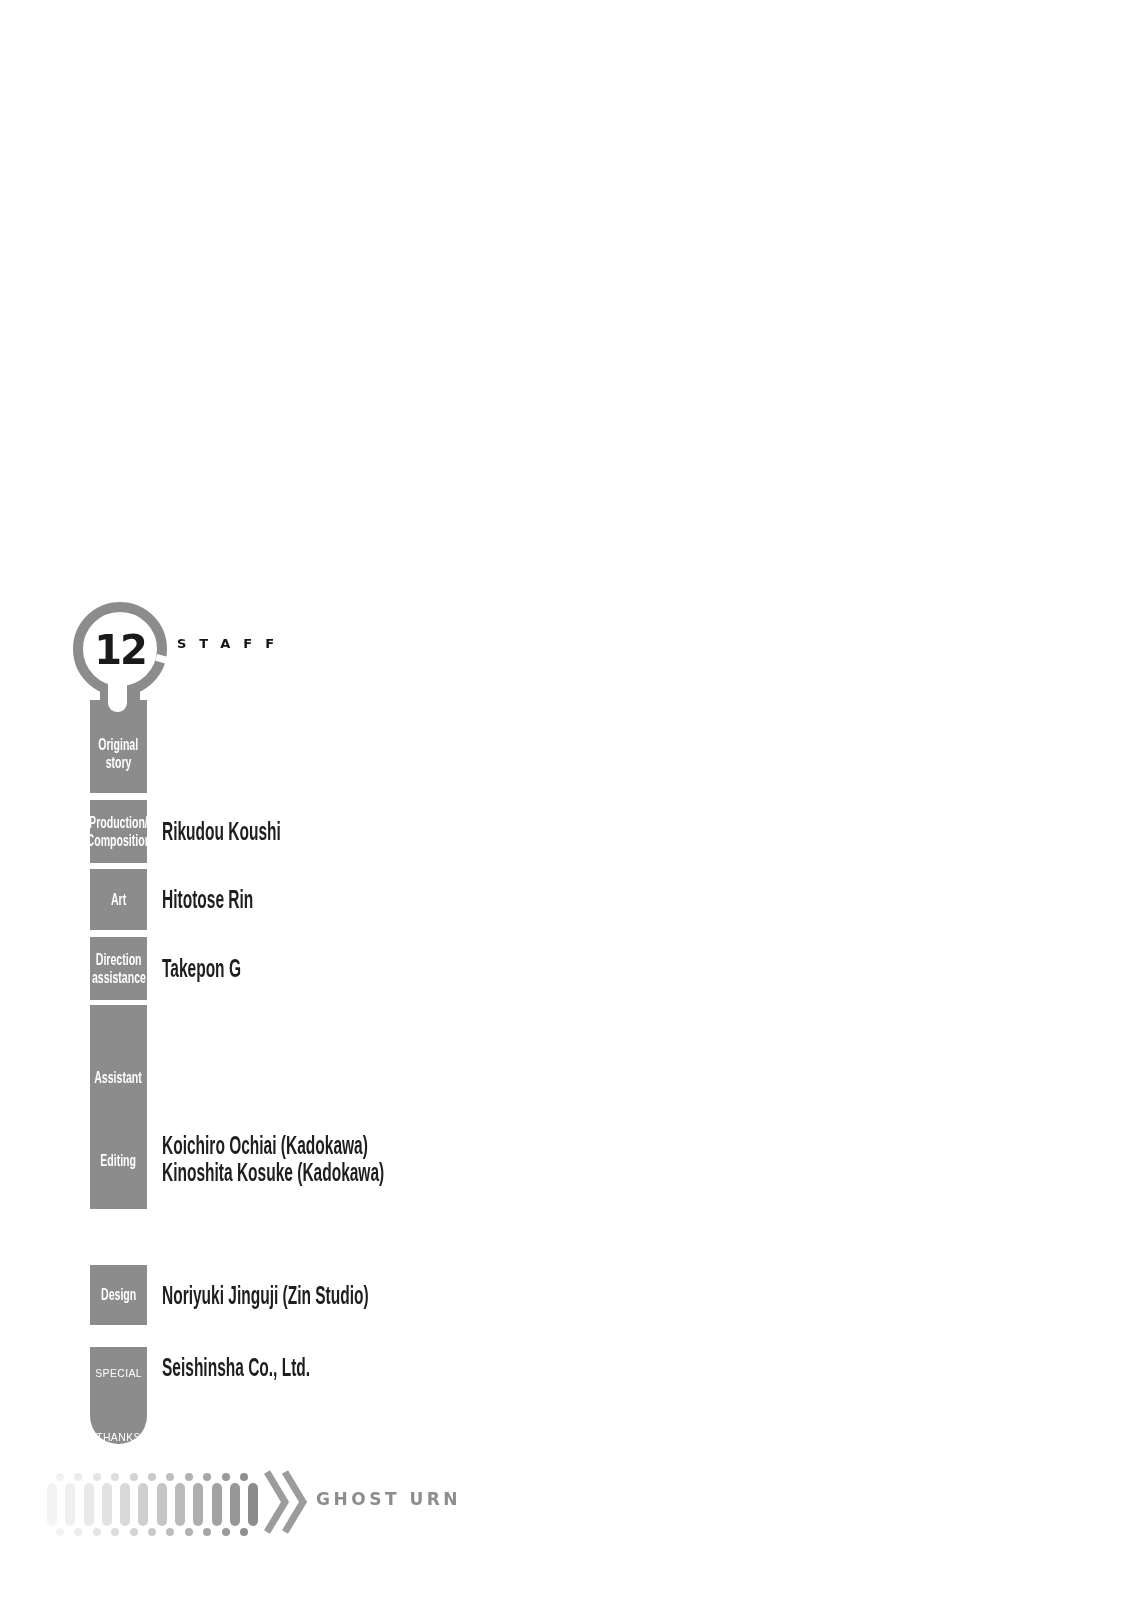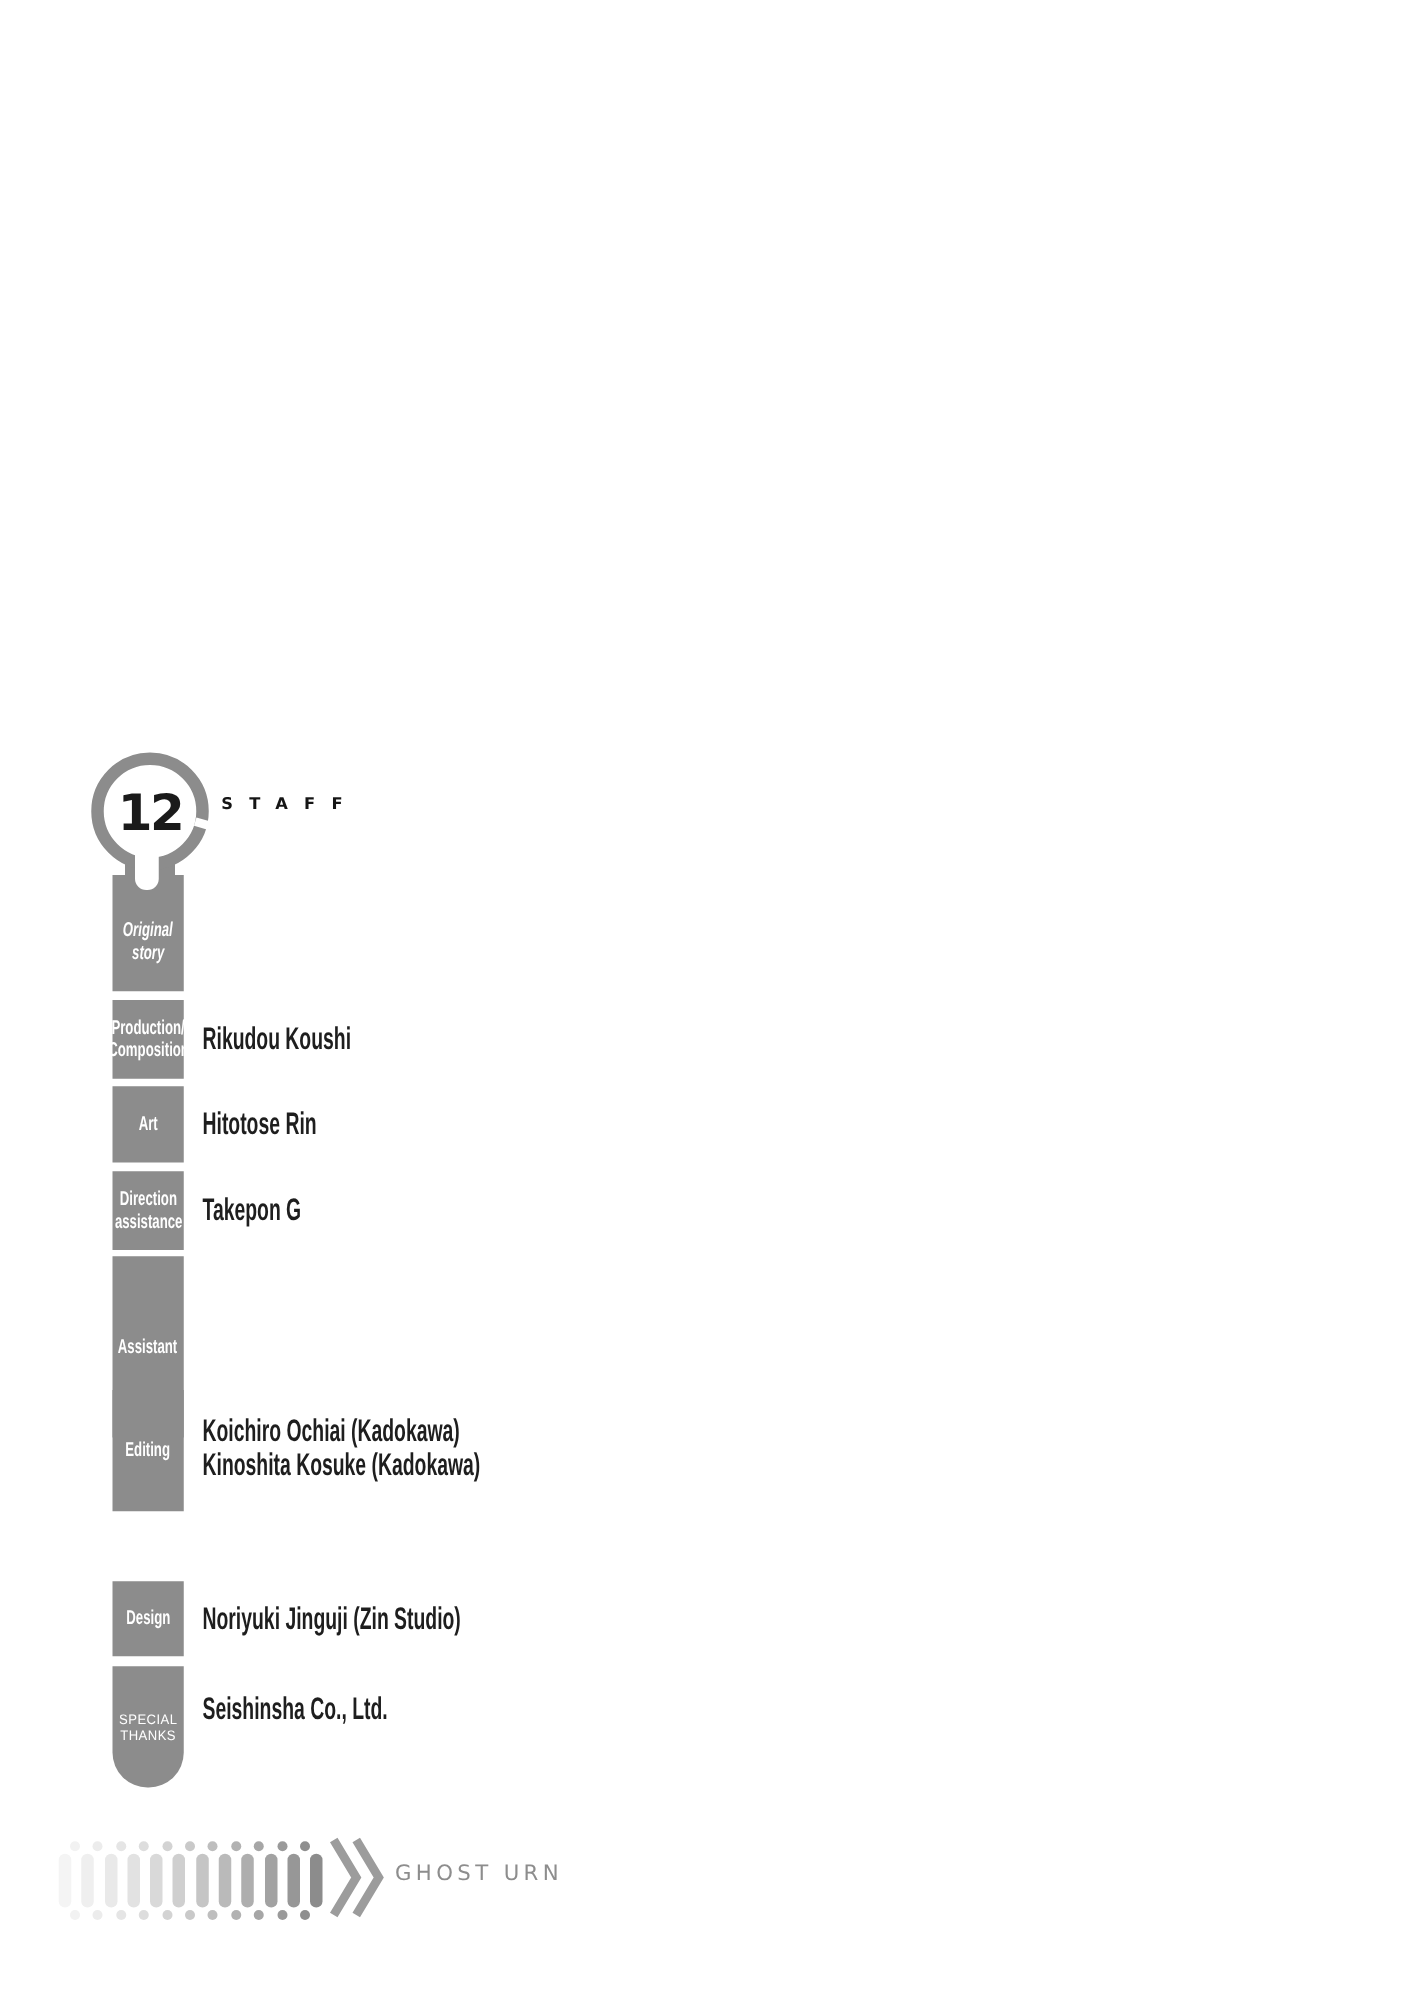--- a/index.html
+++ b/index.html
@@ -32,43 +32,43 @@
   .r8 { top:1333px; height:97px; }
 
   .role-box {
     position:absolute; left:90px; width:57px; height:100%; box-sizing:border-box;
     background:var(--box-gray); color:#ffffff;
     display:flex; flex-direction:column; align-items:center; justify-content:center;
     text-align:center;
   }
   .role-line { display:block; font-weight:bold; font-size:16px; line-height:18px;
                white-space:nowrap; transform:scaleX(0.66); }
-  .r1 .role-box { padding-top:14px;font-style:italic; }
-  .r8 .role-box { border-radius:0 0 28px 28px; justify-content:center; padding-top:3px; }
+  .r1 .role-box { padding-top:14px; }
+  .r8 .role-box { border-radius:0 0 28px 28px; justify-content:space-between; padding-top:20px;margin-top:14px; }
   .r8 .role-line { font-size:11px; font-weight:normal; line-height:13px;
                    letter-spacing:0.4px; transform:scaleX(0.95); }
 
   .names { position:absolute; left:162px; color:var(--text-black); }
   .r1 .names { top:42px; } .r2 .names { top:18px; } .r3 .names { top:17px; }
   .r4 .names { top:18px; } .r5 .names { top:32px; } .r6 .names { top:20px; }
   .r7 .names { top:17px; } .r8 .names { top:21px; }
   .name-line { font-weight:bold; font-size:25px; line-height:27px; white-space:nowrap;
                transform:scaleX(0.62); transform-origin:0 50%; }
 
   
   .top-dots    { position:absolute; left:56px; top:1473px; display:flex; gap:10.4px; }
   .bottom-dots { position:absolute; left:56px; top:1528px; display:flex; gap:10.4px; }
   .dot     { display:block; width:8px; height:8px; border-radius:50%; }
   .capsules{ position:absolute; left:47px; top:1483px; display:flex; gap:8.3px; }
   .capsule { display:block; width:10px; height:43px; border-radius:5px; }
   .chevrons { position:absolute; left:262px; top:1468px; }
   .chevron { fill:none; stroke:var(--chevron-gray); stroke-width:7px; }
   .logo {
     position:absolute; left:316px; top:1489px;
-    font-family:"DejaVu Sans", sans-serif; font-weight:400; font-size:17px;
+    font-family:"DejaVu Sans", sans-serif; font-weight:700; font-size:17px;
     letter-spacing:3.5px; color:var(--logo-gray); white-space:nowrap;
   }
 </style>
 </head>
 <body>
 
 <div class="page">
 
   <svg class="badge-svg" width="120" height="130" viewBox="0 0 120 130">
     <rect class="gray-fill" x="40" y="93" width="40" height="14"></rect>

